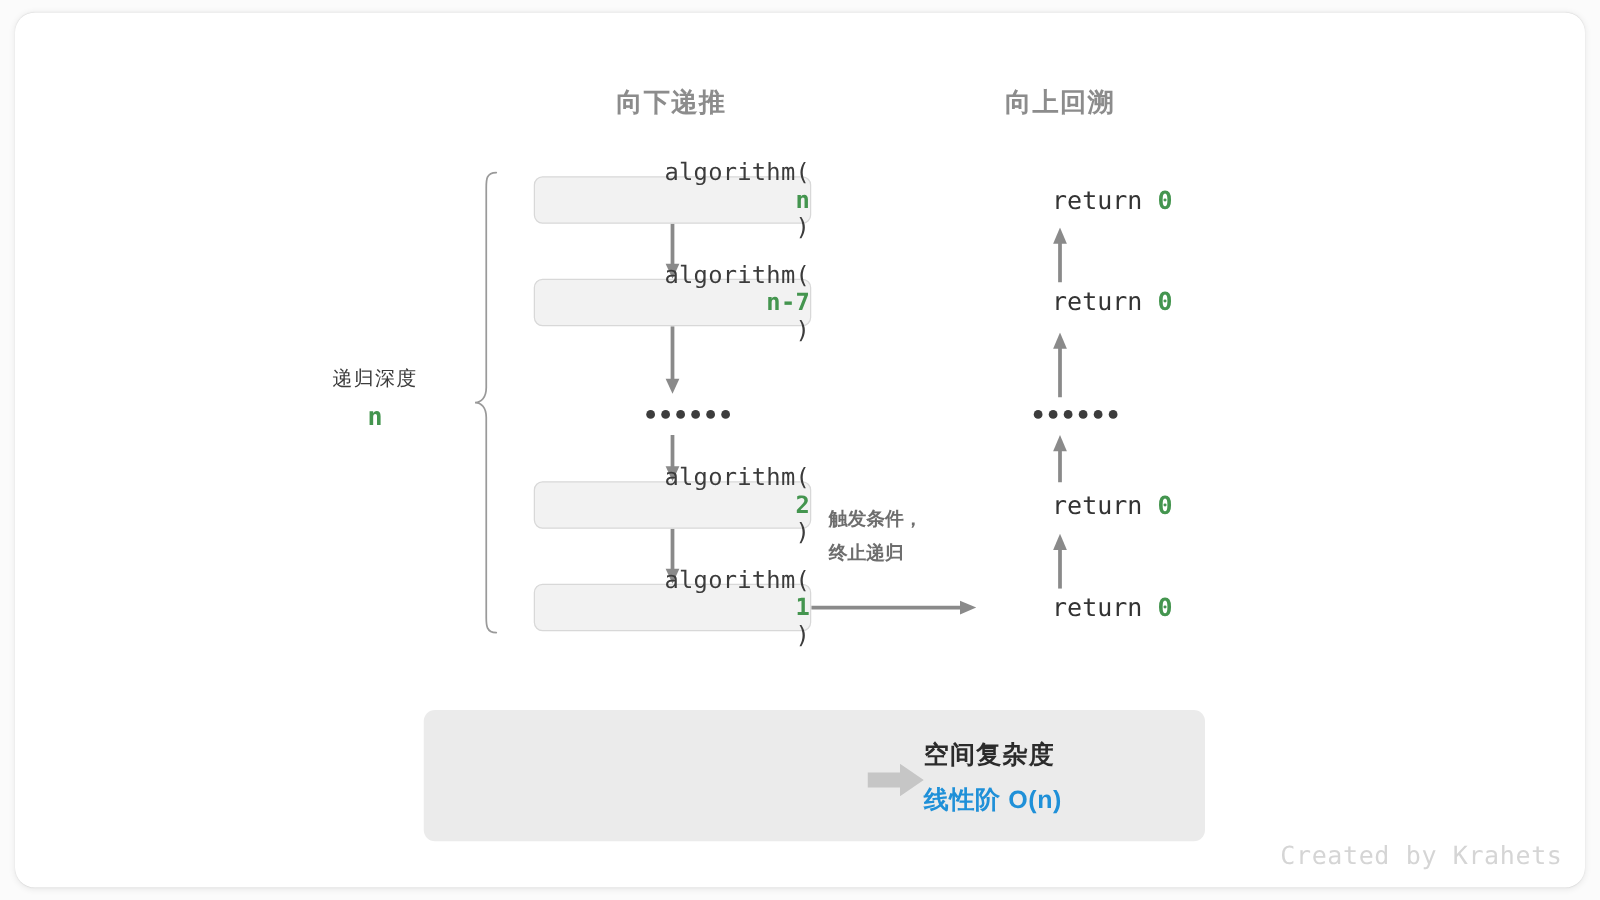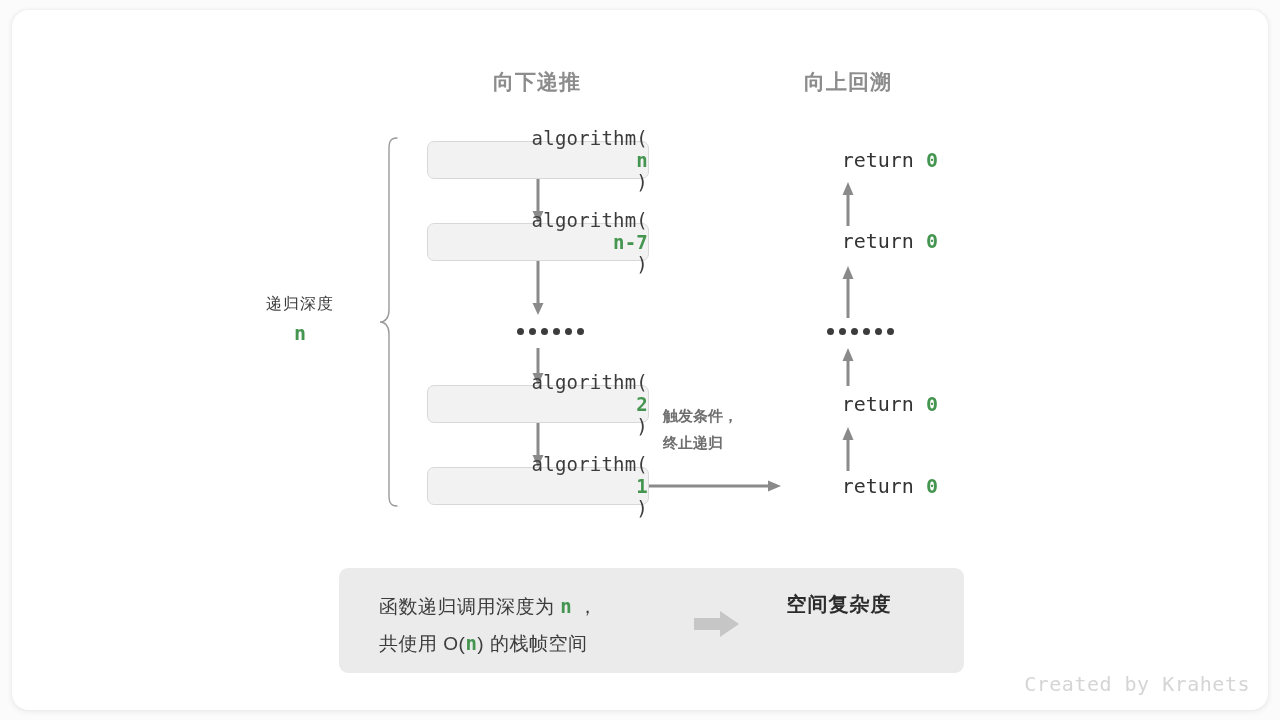--- a/index.html
+++ b/index.html
@@ -140,21 +140,20 @@
   .sum-left .g {
     color: #44954f;
     font-weight: bold;
     font-family: "DejaVu Sans Mono", monospace;
   }
   .sum-right {
     position: absolute;
     left: 400px;
     top: 18px;
     width: 200px;
-    text-align: center;
     white-space: nowrap;
   }
   .sum-right .r1 {
     display: block;
     font-size: 20px;
     font-weight: bold;
     color: #2b2b2b;
     line-height: 36px;
     letter-spacing: 1px;
   }
@@ -302,29 +301,26 @@
     <line x1="8" y1="44" x2="8" y2="11" stroke="#8a8a8a" stroke-width="3"></line>
     <path d="M8 0 L2.5 13 L13.5 13 Z" fill="#8a8a8a"></path>
   </svg>
 
   <div class="abs ret" style="left:746px; top:464px;">
     <span>return </span><span class="zero">0</span>
   </div>
 
   <div class="abs" id="summary">
 
-    <div class="sum-left">
-      <div><span>函数递归调用深度为 </span><span class="g">n</span><span> ，</span></div>
-      <div><span>共使用 O(</span><span class="g">n</span><span>) 的栈帧空间</span></div>
-    </div>
 
     <svg class="sum-arrow" width="46" height="26" viewBox="0 0 46 26">
       <path d="M0 7 L26 7 L26 0 L45 13 L26 26 L26 19 L0 19 Z" fill="#c6c6c6"></path>
     </svg>
 
     <div class="sum-right">
       <span class="r1">空间复杂度</span>
+      <span class="r2">线性阶 O(n)</span>
     </div>
   </div>
 
   <div class="abs" id="footer">Created by Krahets</div>
 
 </div>
 
 </body></html>

